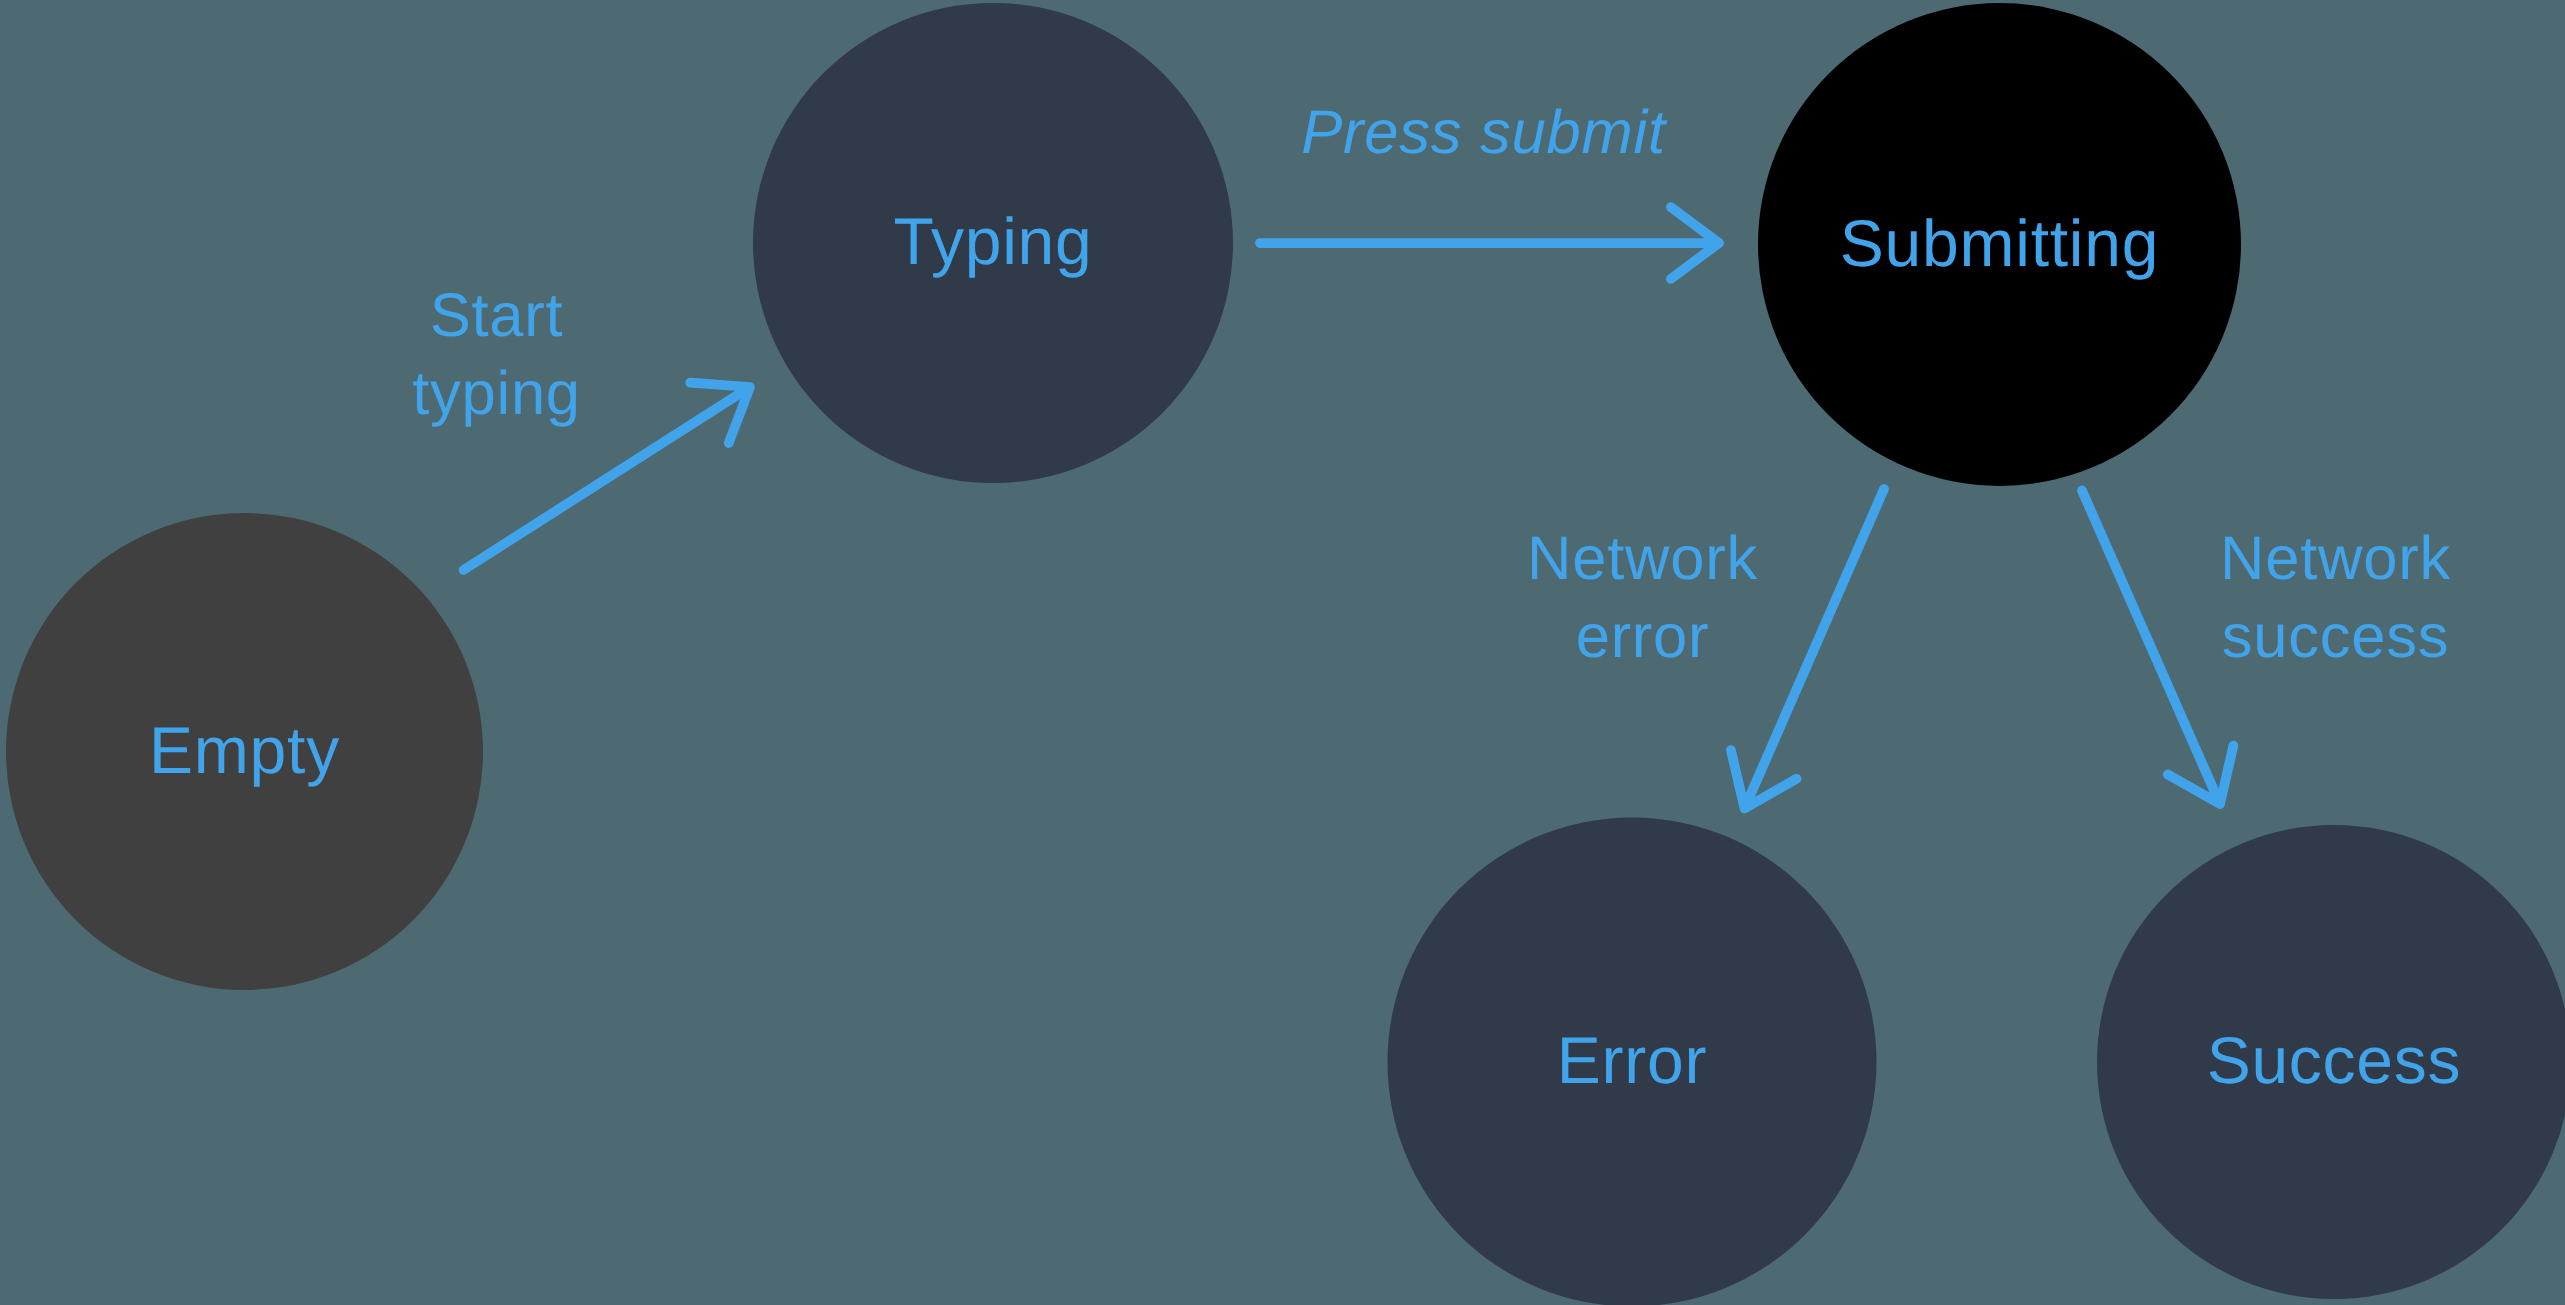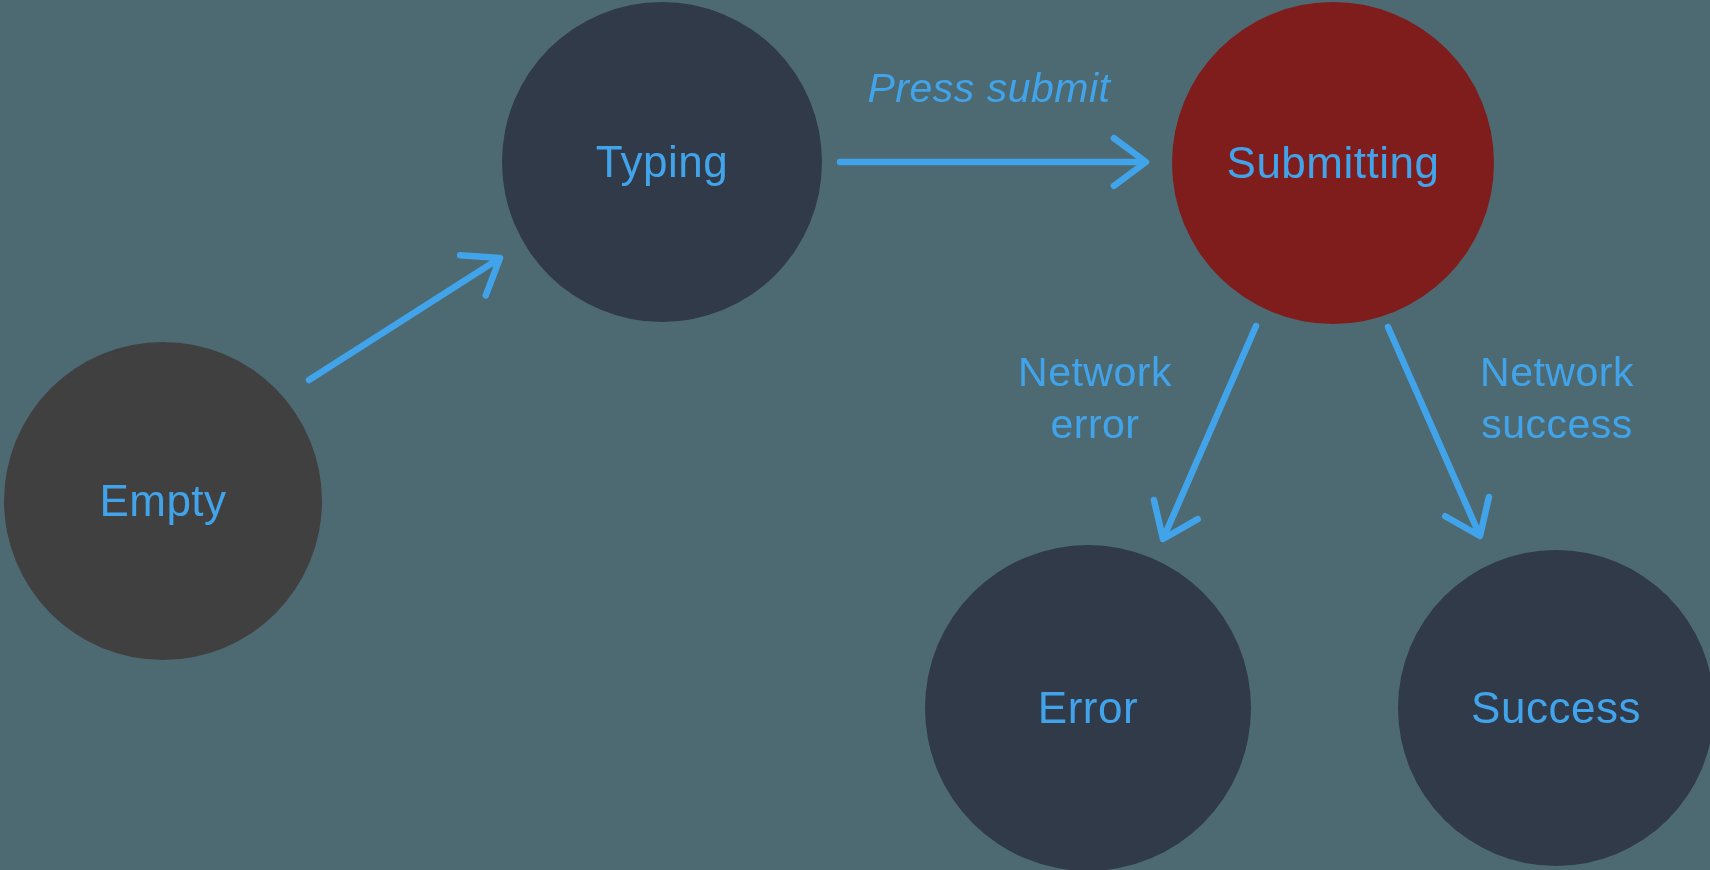--- a/index.html
+++ b/index.html
@@ -73,31 +73,33 @@
     </svg>
 
   <div class="node" style="left: 163px; top: 501px; width: 318px; height: 318px; background: #404040;">
     <span class="node-label">Empty</span>
   </div>
 
   <div class="node" style="left: 662px; top: 162px; width: 320px; height: 320px; background: rgb(48, 58, 72);">
     <span class="node-label">Typing</span>
   </div>
 
-  <div class="node" style="left: 1333px; top: 163px; width: 322px; height: 322px; background: #7f1d1d;">
+  <div class="node" style="left: 1333px; top: 163px; width: 322px; height: 322px; background: #000000;">
     <span class="node-label">Submitting</span>
   </div>
 
   <div class="node" style="left: 1088px; top: 708px; width: 326px; height: 326px; background: rgb(48, 58, 72);">
     <span class="node-label">Error</span>
   </div>
 
   <div class="node" style="left: 1556px; top: 708px; width: 316px; height: 316px; background: rgb(48, 58, 72);">
     <span class="node-label">Success</span>
   </div>
 
+  <div class="edge-label" style="left: 331px; top: 236px;">Start
+typing</div>
   <div class="edge-label" style="left: 989px; top: 88px; font-style: italic;">Press submit</div>
   <div class="edge-label" style="left: 1095px; top: 398px;">Network
 error</div>
   <div class="edge-label" style="left: 1557px; top: 398px;">Network
 success</div>
 
 </div>
 
 </body></html>

